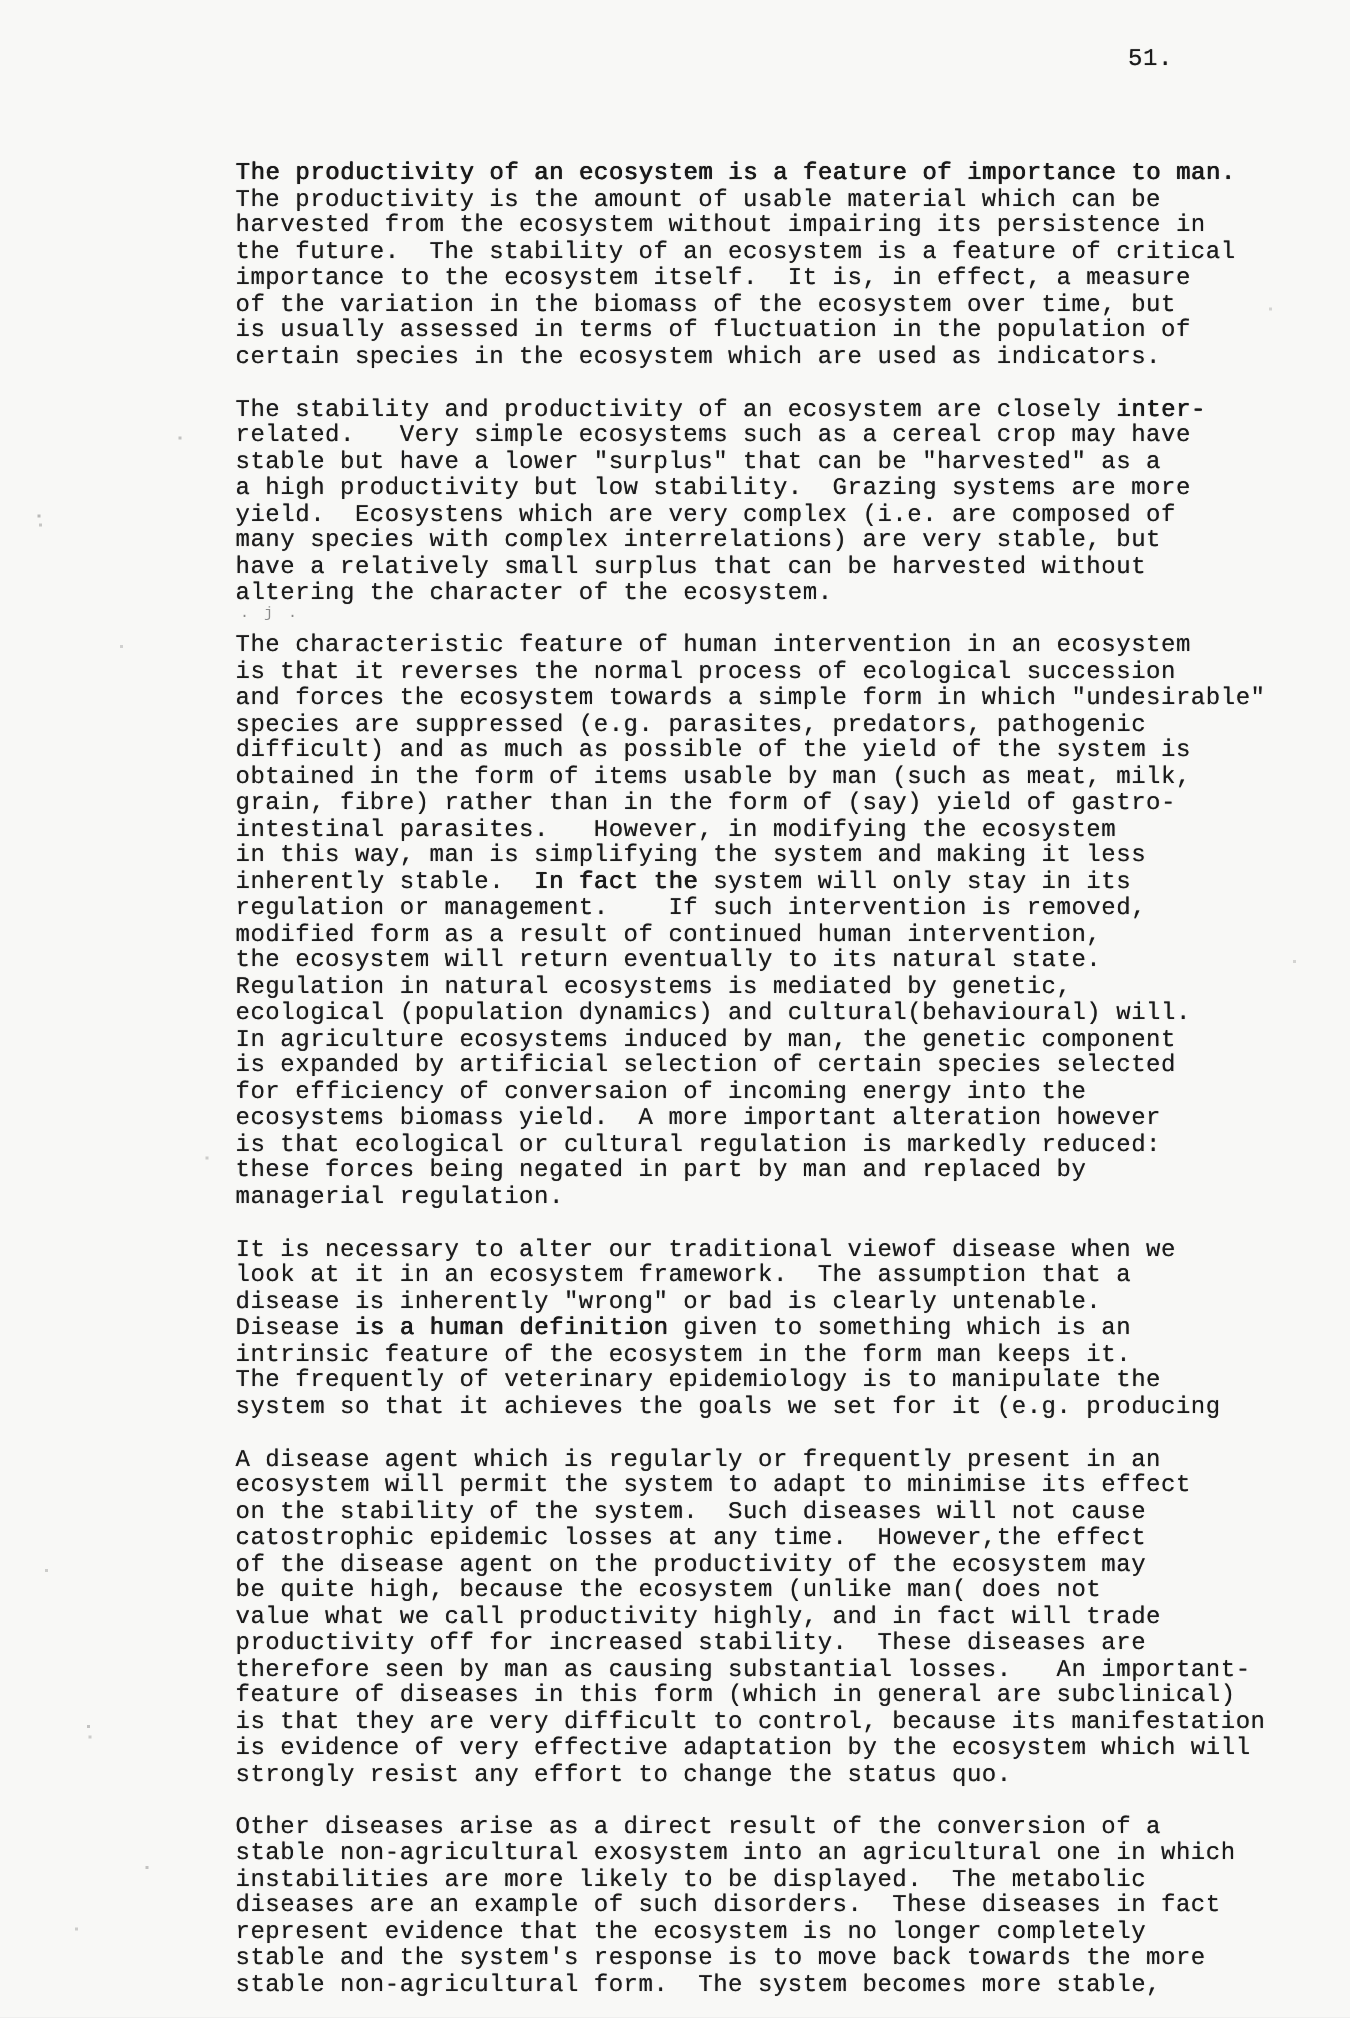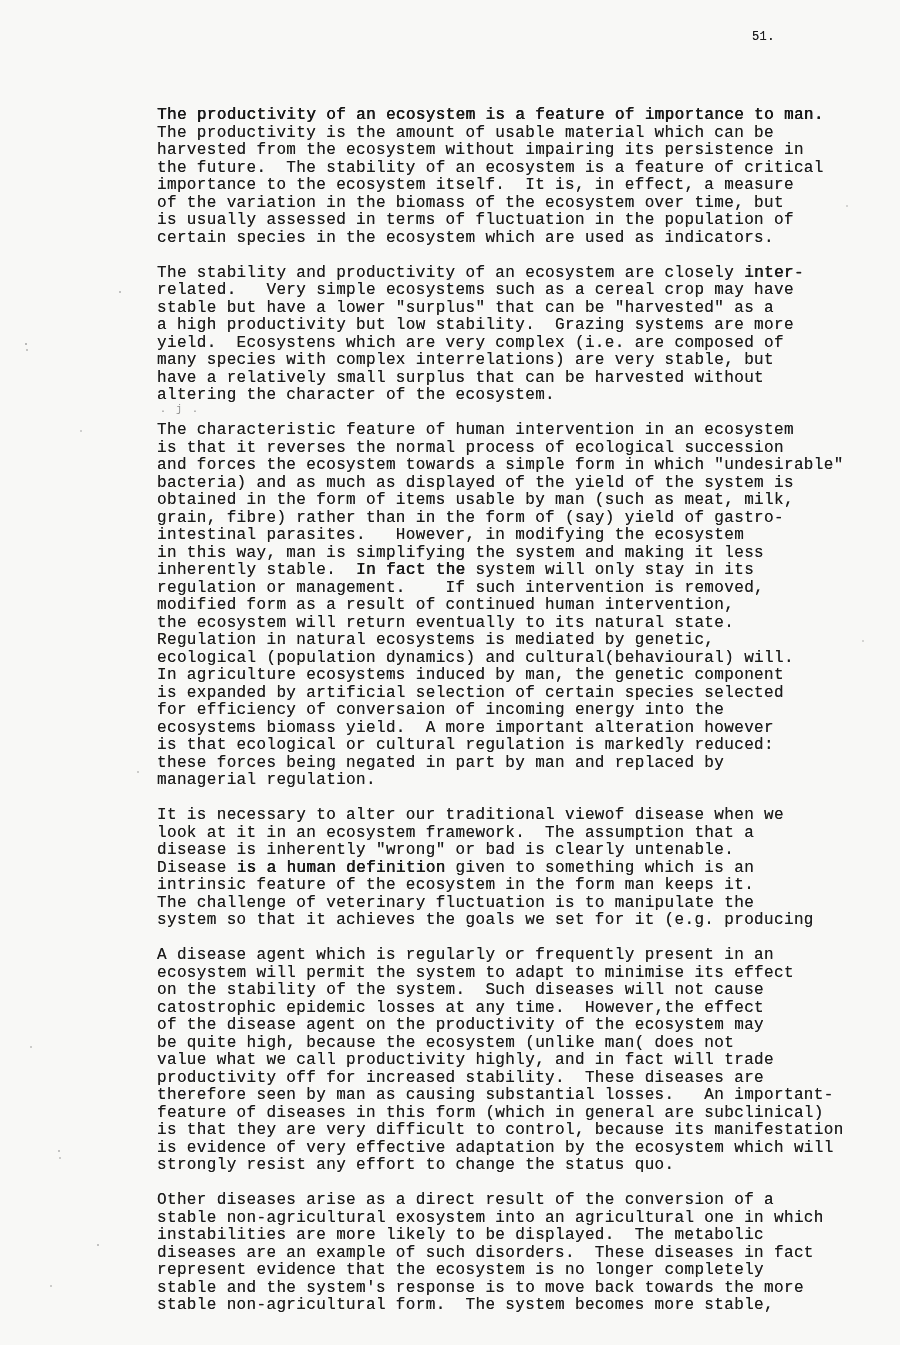--- a/index.html
+++ b/index.html
@@ -10,21 +10,21 @@
     margin: 0 auto;
     background: #f8f8f6;
     overflow: hidden;
     font-family: "Liberation Mono", "DejaVu Sans Mono", monospace;
     color: #1b1b1b;
   }
   .page-number {
     position: absolute;
     left: 752px;
     top: 30px;
-    font-size: 12px;
+    font-size: 16px;
     letter-spacing: 0.4px;
     text-shadow: 0 0 0.5px rgba(20,20,20,0.75);
   }
   .margin-artifact {
     position: absolute;
     left: 160px;
     top: 404px;
     font-size: 10px;
     color: rgba(45,45,45,0.55);
     letter-spacing: 2px;
@@ -91,21 +91,22 @@
         <div class="line"><span>a high productivity but low stability.  Grazing systems are more</span></div>
         <div class="line"><span>yield.  Ecosystens which are very complex (i.e. are composed of</span></div>
         <div class="line"><span>many species with complex interrelations) are very stable, but</span></div>
         <div class="line"><span>have a relatively small surplus that can be harvested without</span></div>
         <div class="line"><span>altering the character of the ecosystem.</span></div>
       </div>
       <div class="paragraph">
         <div class="line"><span>The characteristic feature of human intervention in an ecosystem</span></div>
         <div class="line"><span>is that it reverses the normal process of ecological succession</span></div>
         <div class="line"><span>and forces the ecosystem towards a simple form in which "undesirable"</span></div>
-        <div class="line"><span>bacteria) and as much as displayed of the yield of the system is</span></div>
+        <div class="line"><span>species are suppressed (e.g. parasites, predators, pathogenic</span></div>
+        <div class="line"><span>difficult) and as much as possible of the yield of the system is</span></div>
         <div class="line"><span>obtained in the form of items usable by man (such as meat, milk,</span></div>
         <div class="line"><span>grain, fibre) rather than in the form of (say) yield of gastro-</span></div>
         <div class="line"><span>intestinal parasites.   However, in modifying the ecosystem</span></div>
         <div class="line"><span>in this way, man is simplifying the system and making it less</span></div>
         <div class="line"><span>inherently stable.  </span><span class="ink-heavy">In fact the</span><span> system will only stay in its</span></div>
         <div class="line"><span>regulation or management.    If such intervention is removed,</span></div>
         <div class="line"><span>modified form as a result of continued human intervention,</span></div>
         <div class="line"><span>the ecosystem will return eventually to its natural state.</span></div>
         <div class="line"><span>Regulation in natural ecosystems is mediated by genetic,</span></div>
         <div class="line"><span>ecological (population dynamics) and cultural(behavioural) will.</span></div>
@@ -116,21 +117,21 @@
         <div class="line"><span>is that ecological or cultural regulation is markedly reduced:</span></div>
         <div class="line"><span>these forces being negated in part by man and replaced by</span></div>
         <div class="line"><span>managerial regulation.</span></div>
       </div>
       <div class="paragraph">
         <div class="line"><span>It is necessary to alter our traditional viewof disease when we</span></div>
         <div class="line"><span>look at it in an ecosystem framework.  The assumption that a</span></div>
         <div class="line"><span>disease is inherently "wrong" or bad is clearly untenable.</span></div>
         <div class="line"><span>Disease </span><span class="ink-heavy">is a human definition</span><span> given to something which is an</span></div>
         <div class="line"><span>intrinsic feature of the ecosystem in the form man keeps it.</span></div>
-        <div class="line"><span>The challenge of veterinary fluctuation is to manipulate the</span></div>
+        <div class="line"><span>The frequently of veterinary epidemiology is to manipulate the</span></div>
         <div class="line"><span>system so that it achieves the goals we set for it (e.g. producing</span></div>
       </div>
       <div class="paragraph">
         <div class="line"><span>A disease agent which is regularly or frequently present in an</span></div>
         <div class="line"><span>ecosystem will permit the system to adapt to minimise its effect</span></div>
         <div class="line"><span>on the stability of the system.  Such diseases will not cause</span></div>
         <div class="line"><span>catostrophic epidemic losses at any time.  However,the effect</span></div>
         <div class="line"><span>of the disease agent on the productivity of the ecosystem may</span></div>
         <div class="line"><span>be quite high, because the ecosystem (unlike man( does not</span></div>
         <div class="line"><span>value what we call productivity highly, and in fact will trade</span></div>

